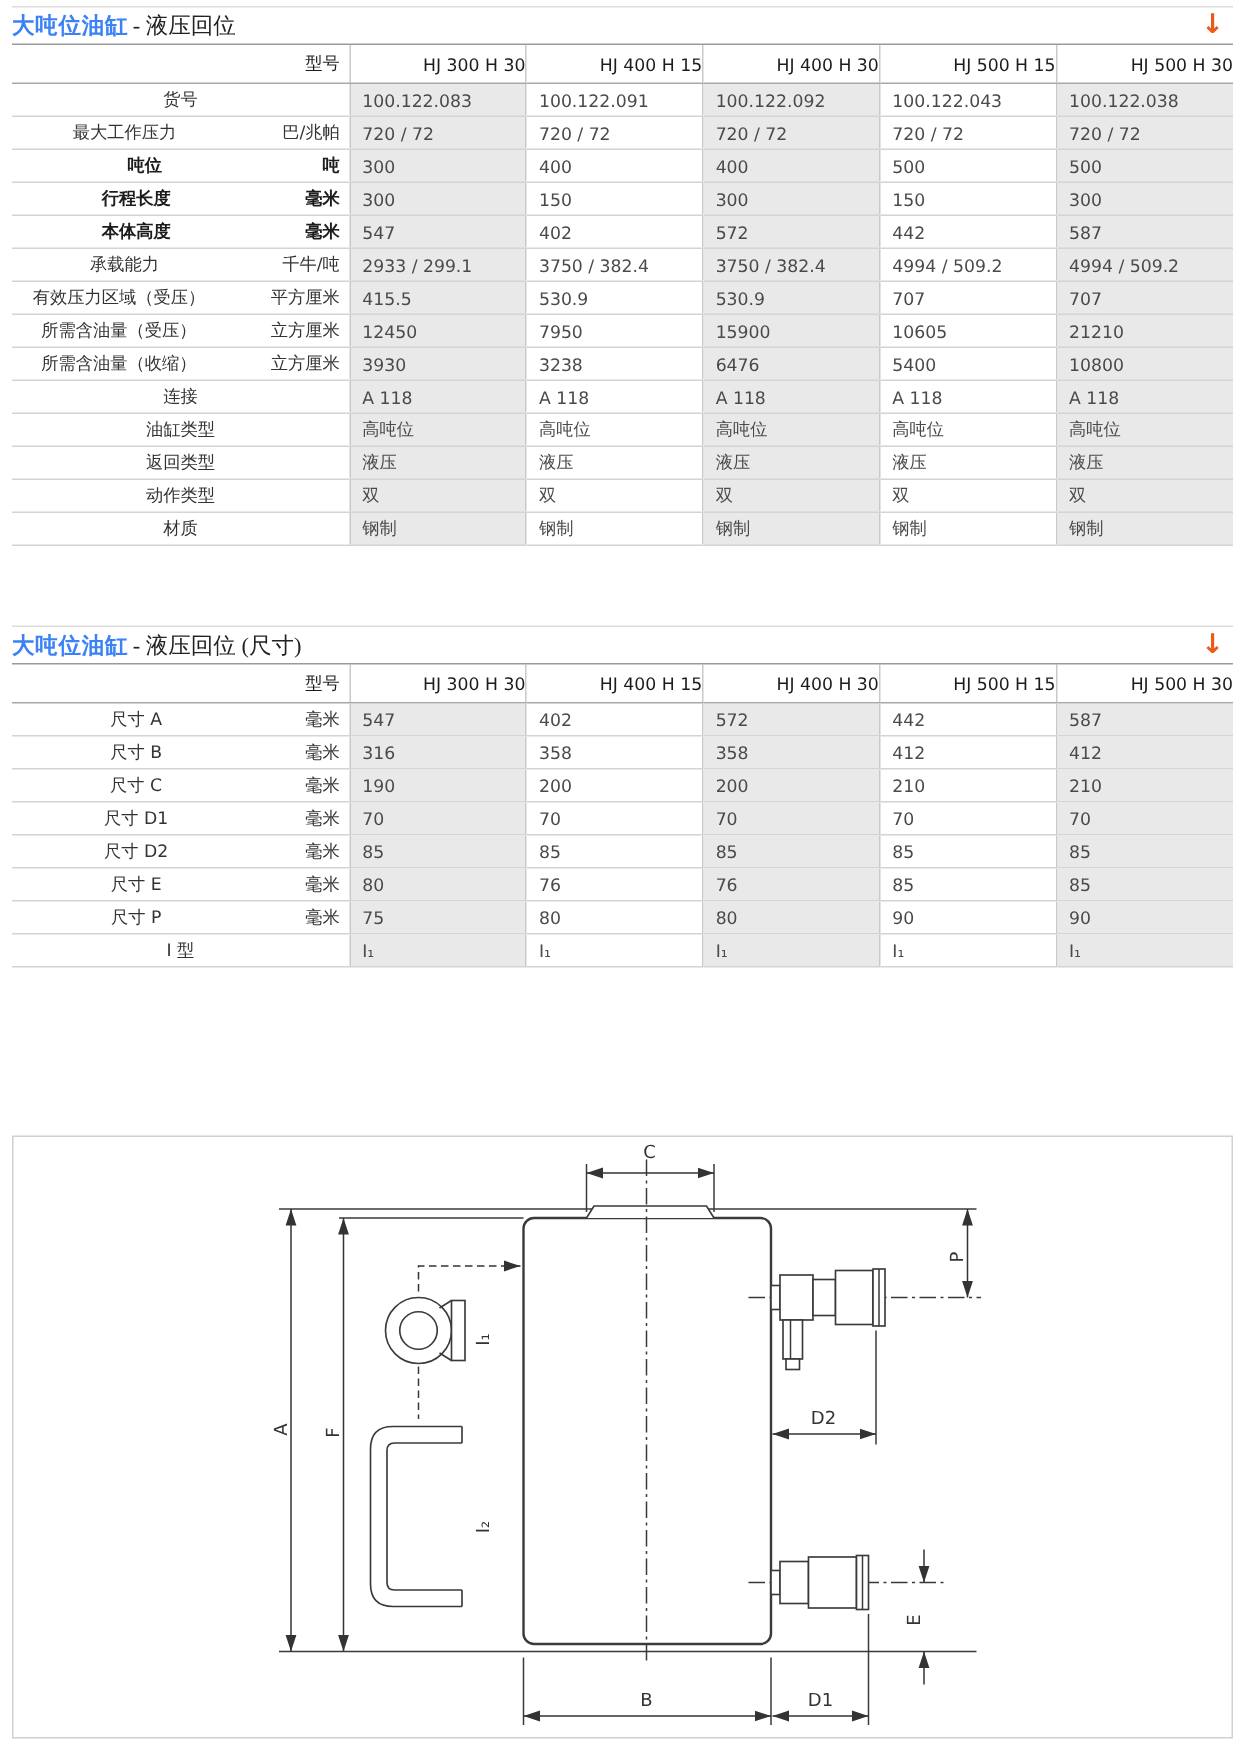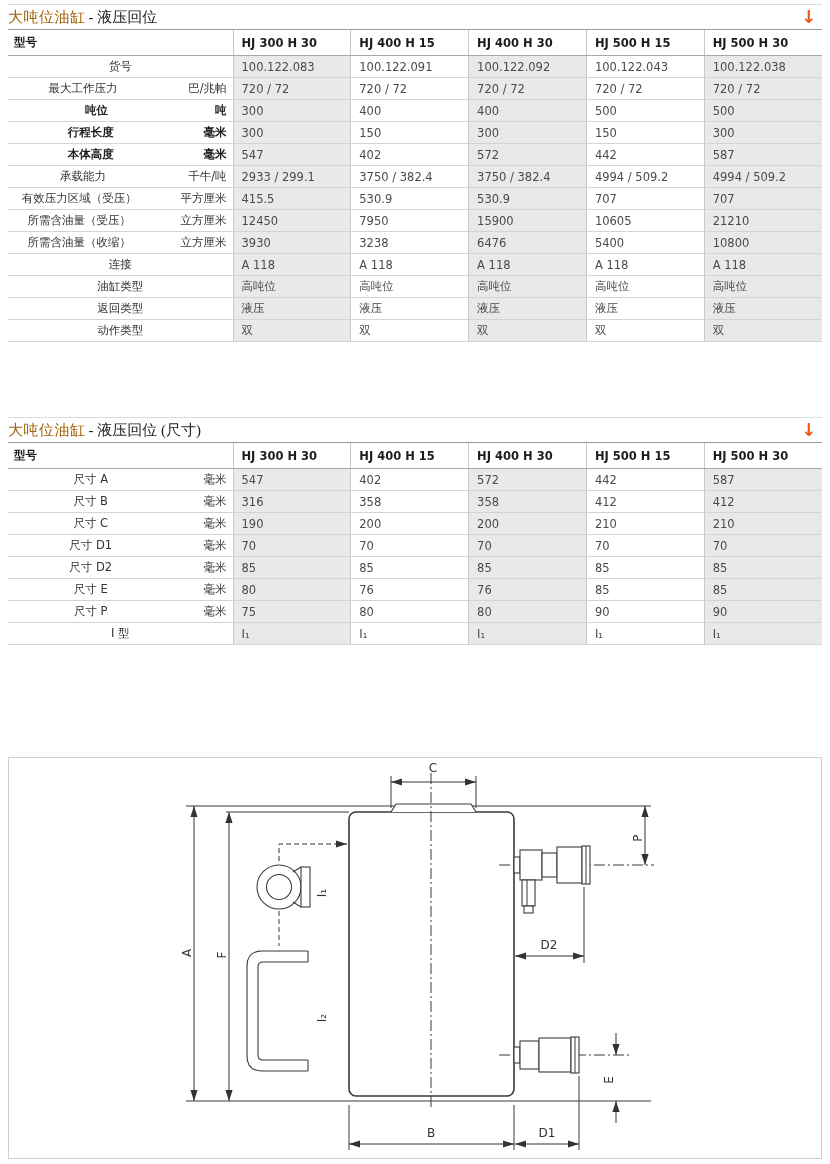--- a/index.html
+++ b/index.html
@@ -5,28 +5,28 @@
   html,body{margin:0;padding:0;}
   body{
     width:830px;height:1164px;background:#ffffff;position:relative;
     font-family:"DejaVu Sans","Liberation Sans",sans-serif;color:#333;
     -webkit-font-smoothing:antialiased;
   }
   .block{position:absolute;left:8px;width:814px;border-top:1px solid #dcdcdc;background:#fff;}
   #t1{top:4px;}
   #t2{top:417px;}
   .titlebar{height:24px;display:flex;align-items:center;position:relative;border-bottom:1px solid #9a9a9a;}
-  .title-bold{font-weight:normal;font-size:15px;color:#a16207;letter-spacing:.5px;}
+  .title-bold{font-weight:bold;font-size:15px;color:#3b82f6;letter-spacing:.5px;}
   .title-rest{font-size:15px;color:#222;margin-left:3px;font-family:Liberation Serif, serif;}
   .dl-arrow{position:absolute;right:6px;top:0;color:#eb5a17;font-size:18px;font-weight:bold;line-height:24px;cursor:pointer;}
   table{border-collapse:collapse;width:100%;table-layout:fixed;}
   col.c-lbl{width:225px;}
   th,td{font-size:11.5px;height:21px;padding:0;vertical-align:middle;text-align:left;
         border-bottom:1px solid #d4d4d4;white-space:nowrap;overflow:hidden;}
-  thead th{height:25px;border-bottom:1px solid #a8a8a8;font-weight:bold;color:#1c1c1c;}
+  thead th{height:25px;border-bottom:1px solid #a8a8a8;font-weight:normal;color:#1c1c1c;text-align:right;}
   th.lbl,td.lbl{padding:0 6px;}
   td.lbl{color:#333;text-align:center;}
   td.lbl .unit{float:right;color:#333;margin-left:36px;}
   td.lbl.b span{font-weight:bold;color:#1c1c1c;}
   th.val,td.val{border-left:1px solid #c9c9c9;padding-left:8px;}
   td.val{color:#4a4a4a;}
   td.val.shade{background:#e9e9e9;}
   #diagram{position:absolute;left:8px;top:757px;width:812px;height:400px;border:1px solid #d0d0d0;background:#fff;}
   #diagram svg{display:block;}
   .ln{stroke:#3a3a3a;stroke-width:1;fill:none;}
@@ -163,20 +163,28 @@
           <td class="val shade">液压</td>
         </tr>
         <tr>
           <td class="lbl"><span>动作类型</span><span class="unit"></span></td>
           <td class="val shade">双</td>
           <td class="val">双</td>
           <td class="val shade">双</td>
           <td class="val">双</td>
           <td class="val shade">双</td>
         </tr>
+        <tr>
+          <td class="lbl"><span>材质</span><span class="unit"></span></td>
+          <td class="val shade">钢制</td>
+          <td class="val">钢制</td>
+          <td class="val shade">钢制</td>
+          <td class="val">钢制</td>
+          <td class="val shade">钢制</td>
+        </tr>
       </tbody>
   </table>
 </div>
 
 <div class="block" id="t2">
   <div class="titlebar">
     <span class="title-bold">大吨位油缸</span>
     <span class="title-rest"> - 液压回位 (尺寸)</span>
     <span class="dl-arrow">↓</span>
   </div>

